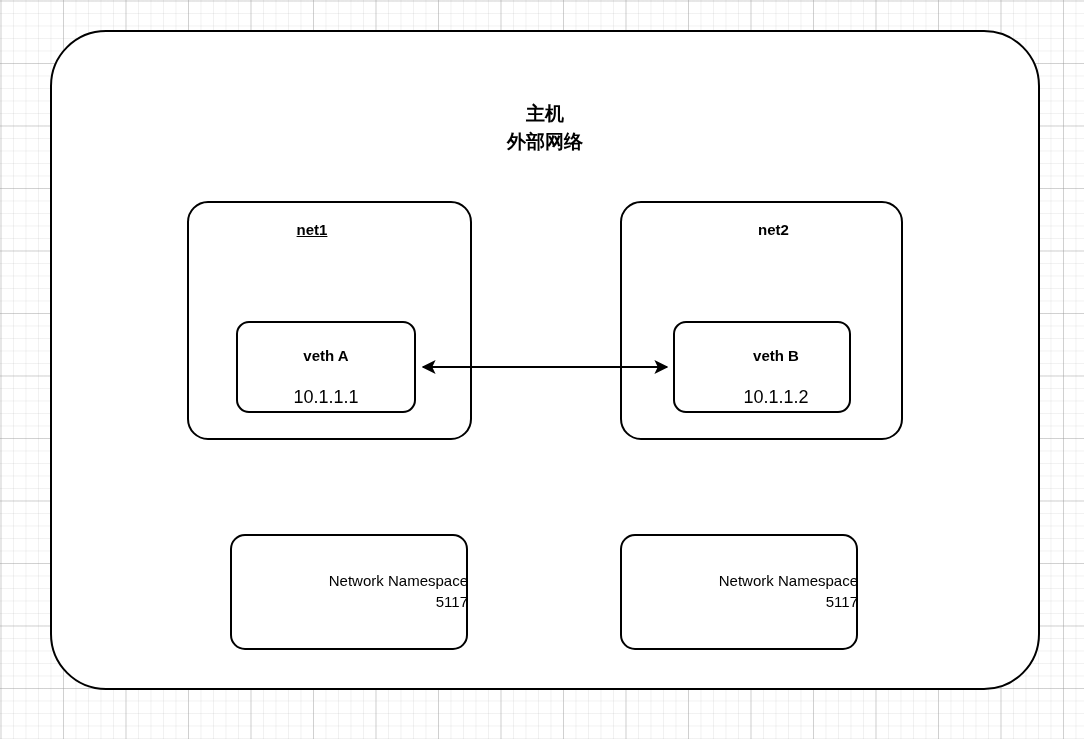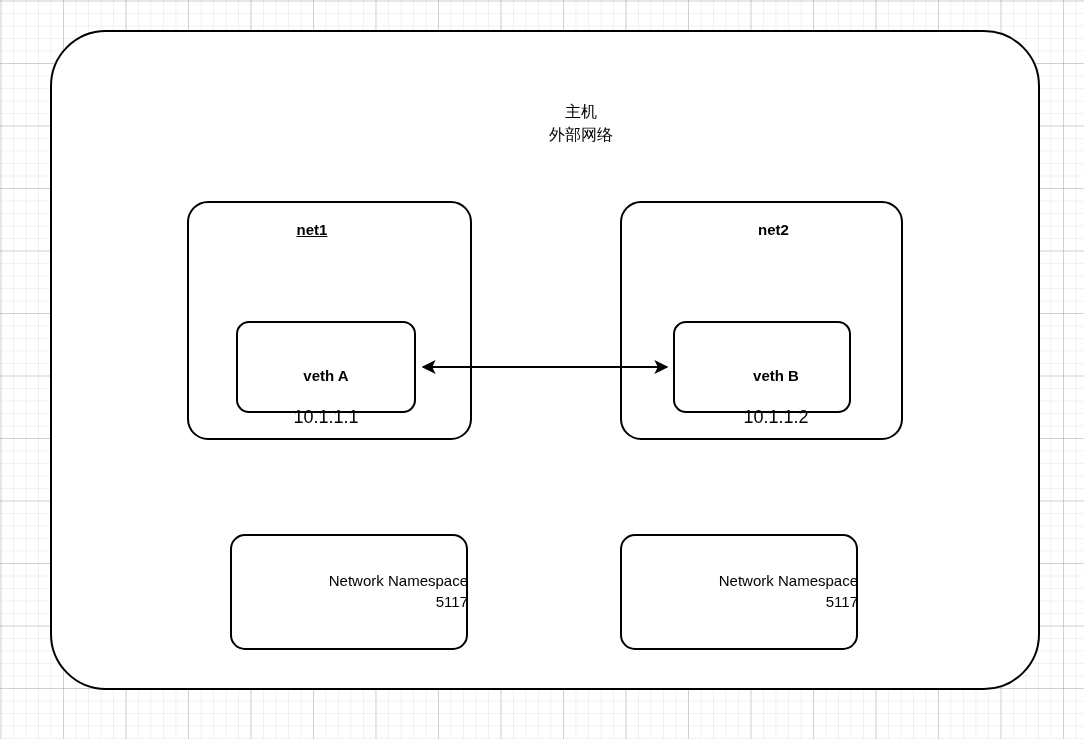--- a/index.html
+++ b/index.html
@@ -48,27 +48,26 @@
     border-width: 2px;
     border-radius: 56px;
   }
 
   #host-title {
     position: absolute;
     left: 50px;
     top: 100px;
     width: 990px;
     text-align: center;
-    font-size: 16px;
-    font-weight: normal;
+    font-size: 19px;
+    font-weight: bold;
     color: #000000;
     line-height: 1.45;
     white-space: pre-line;
     pointer-events: none;
-    padding-left: 36px;
   }
 
   
   .net-box {
     border-width: 2px;
     border-radius: 21px;
     top: 201px;
     height: 239px;
   }
   #net1-box { left: 187px; width: 285px; }
@@ -94,21 +93,20 @@
     height: 92px;
   }
   #veth-a-box { left: 236px; width: 180px; }
   #veth-b-box { left: 673px; width: 178px; }
 
   .veth-text {
     position: absolute;
     text-align: center;
     color: #000000;
     pointer-events: none;
-    margin-top: 20px;
   }
   .veth-name {
     top: 347px;
     font-size: 15px;
     font-weight: bold;
   }
   .veth-ip {
     top: 387px;
     font-size: 18px;
     font-weight: normal;

